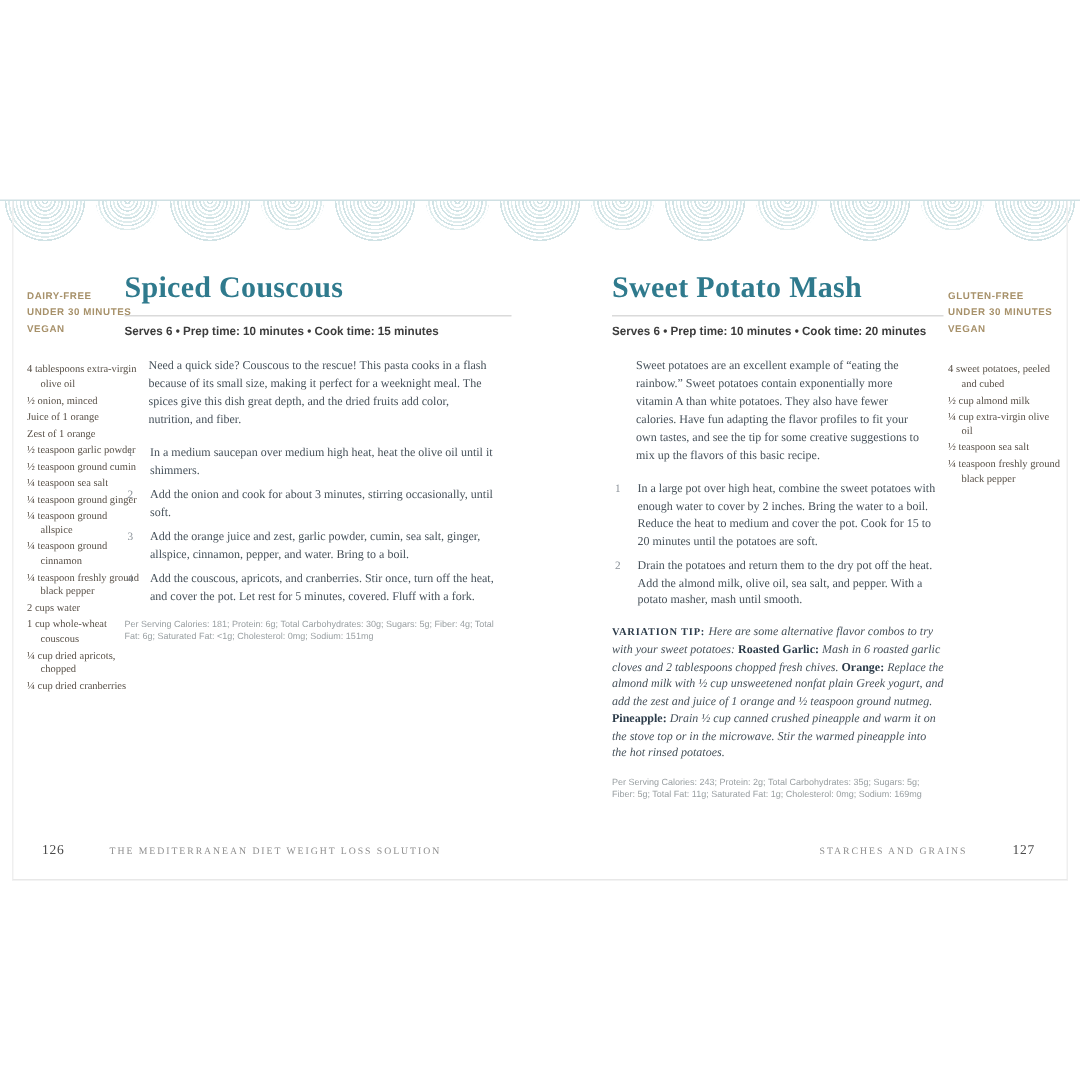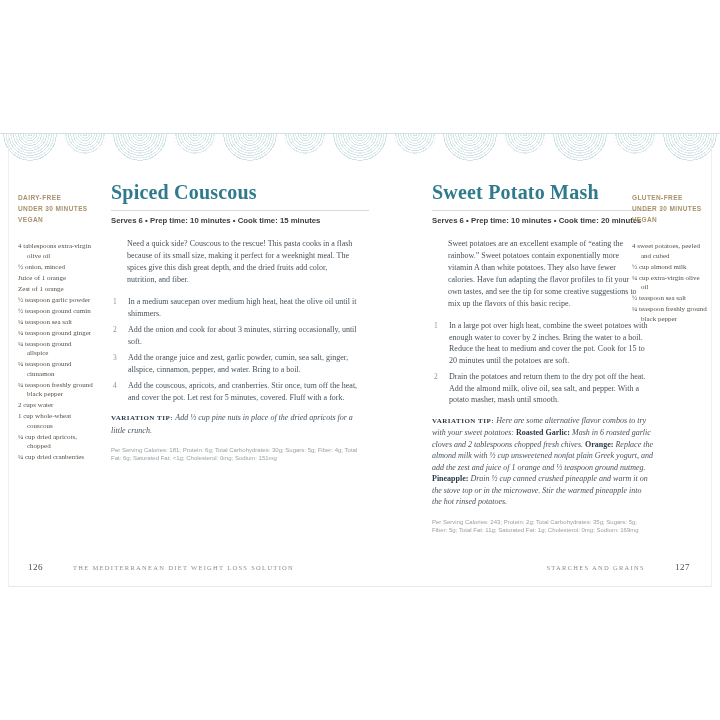--- a/index.html
+++ b/index.html
@@ -23,22 +23,22 @@
   .sidebar{position:absolute;top:192px;width:76px;}
   .left-sb{left:18px;}
   .right-sb{left:632px;}
   .tags{list-style:none;margin:0;padding:0;font-family:"Liberation Sans",sans-serif;
         font-size:6.5px;font-weight:700;color:#a7916a;letter-spacing:.4px;line-height:11px;}
   .ingredients{list-style:none;margin:17px 0 0;padding:0;font-size:7px;color:#564e45;line-height:9.5px;}
   .ingredients li{padding-left:9px;text-indent:-9px;margin-bottom:1.5px;}
 
   
   .col{position:absolute;top:180px;}
-  .left-col{left:111px;width:258px;}
-  .right-col{left:432px;width:221px;}
+  .left-col{left:83px;width:258px;}
+  .right-col{left:408px;width:221px;}
   .title{margin:0;font-size:20px;font-weight:700;color:#2f7a8d;letter-spacing:.2px;line-height:24px;}
   .rule{height:1px;background:#dadada;margin:6px 0 5px;}
   .meta{font-family:"Liberation Sans",sans-serif;font-size:8px;font-weight:700;color:#3c3c3c;
         transform:scaleX(.97);transform-origin:left;white-space:nowrap;}
   .intro{margin:13px 16px 10px;font-size:8px;line-height:12px;color:#47525b;}
   .steps{list-style:none;margin:0;padding:0;counter-reset:step;}
   .steps li{counter-increment:step;position:relative;padding-left:17px;font-size:8px;
         line-height:11.5px;color:#47525b;margin-bottom:5px;}
   .steps li::before{content:counter(step);position:absolute;left:2px;top:0;font-size:7.5px;color:#8b9299;}
   .tip{margin:9px 0 0;font-size:8px;line-height:11.5px;color:#47525b;font-style:italic;}
@@ -107,21 +107,20 @@
     <h1 class="title">Spiced Couscous</h1>
     <div class="rule"></div>
     <div class="meta">Serves 6 • Prep time: 10 minutes • Cook time: 15 minutes</div>
     <p class="intro">Need a quick side? Couscous to the rescue! This pasta cooks in a flash because of its small size, making it perfect for a weeknight meal. The spices give this dish great depth, and the dried fruits add color, nutrition, and fiber.</p>
     <ol class="steps">
       <li>In a medium saucepan over medium high heat, heat the olive oil until it shimmers.</li>
       <li>Add the onion and cook for about 3 minutes, stirring occasionally, until soft.</li>
       <li>Add the orange juice and zest, garlic powder, cumin, sea salt, ginger, allspice, cinnamon, pepper, and water. Bring to a boil.</li>
       <li>Add the couscous, apricots, and cranberries. Stir once, turn off the heat, and cover the pot. Let rest for 5 minutes, covered. Fluff with a fork.</li>
     </ol>
-    <p class="tip"><span class="seg-label">VARIATION TIP: </span><span class="seg-italic">Add ½ cup pine nuts in place of the dried apricots for a little crunch.</span></p>
     <p class="nutrition">Per Serving Calories: 181; Protein: 6g; Total Carbohydrates: 30g; Sugars: 5g; Fiber: 4g; Total Fat: 6g; Saturated Fat: &lt;1g; Cholesterol: 0mg; Sodium: 151mg</p>
   </main>
 
   <main class="col right-col">
     <h1 class="title">Sweet Potato Mash</h1>
     <div class="rule"></div>
     <div class="meta">Serves 6 • Prep time: 10 minutes • Cook time: 20 minutes</div>
     <p class="intro">Sweet potatoes are an excellent example of “eating the rainbow.” Sweet potatoes contain exponentially more vitamin A than white potatoes. They also have fewer calories. Have fun adapting the flavor profiles to fit your own tastes, and see the tip for some creative suggestions to mix up the flavors of this basic recipe.</p>
     <ol class="steps">
       <li>In a large pot over high heat, combine the sweet potatoes with enough water to cover by 2 inches. Bring the water to a boil. Reduce the heat to medium and cover the pot. Cook for 15 to 20 minutes until the potatoes are soft.</li>

